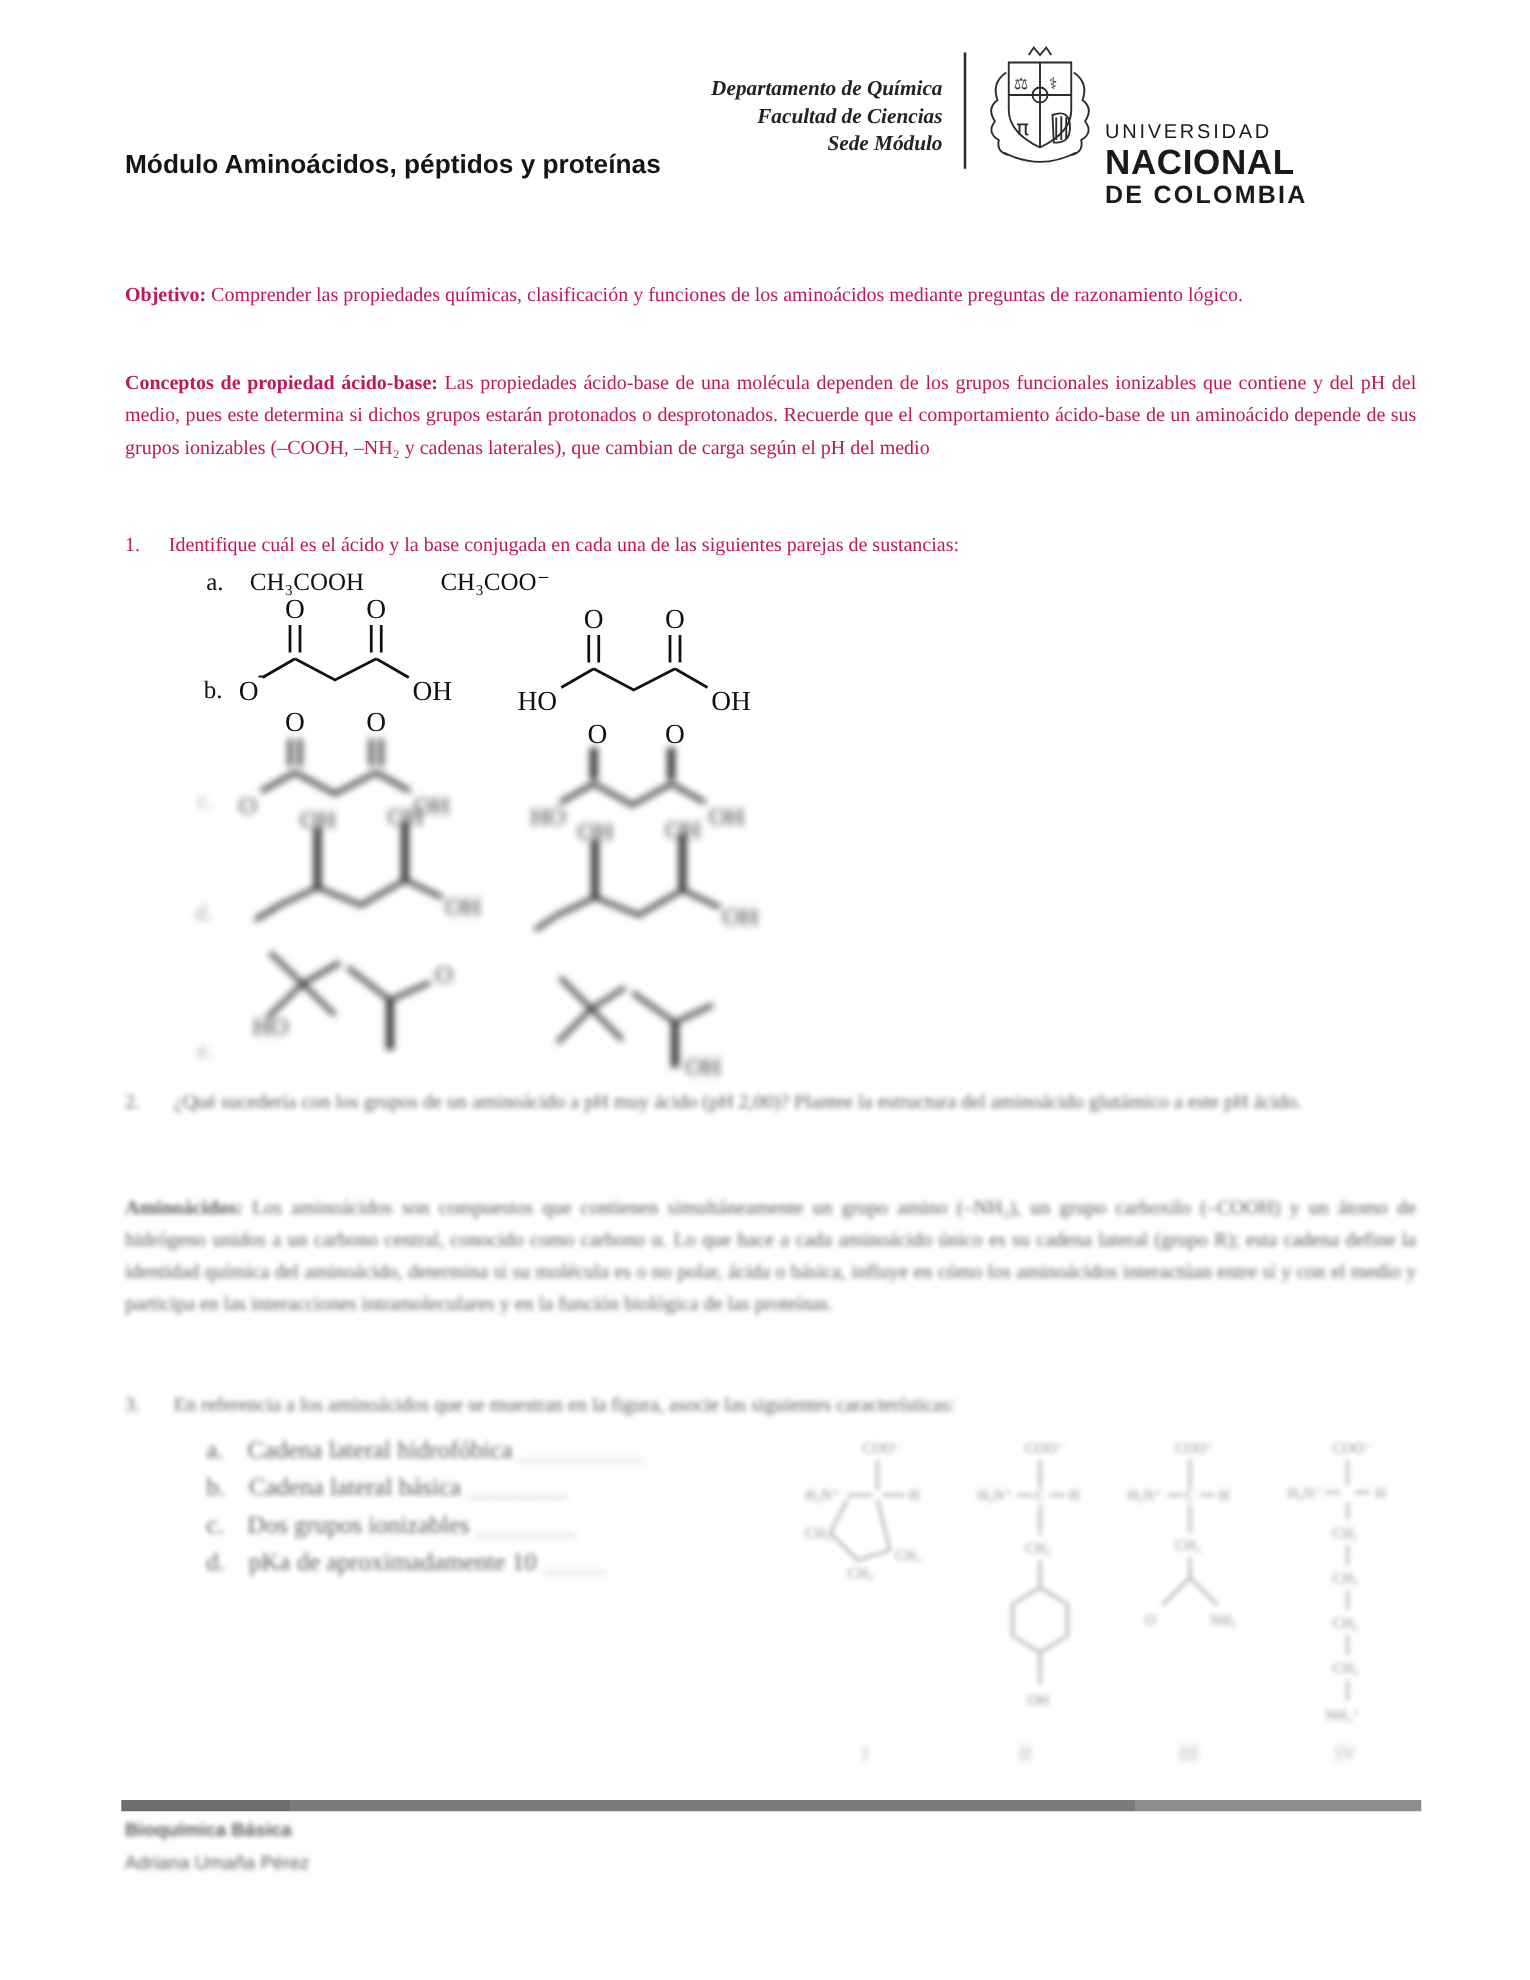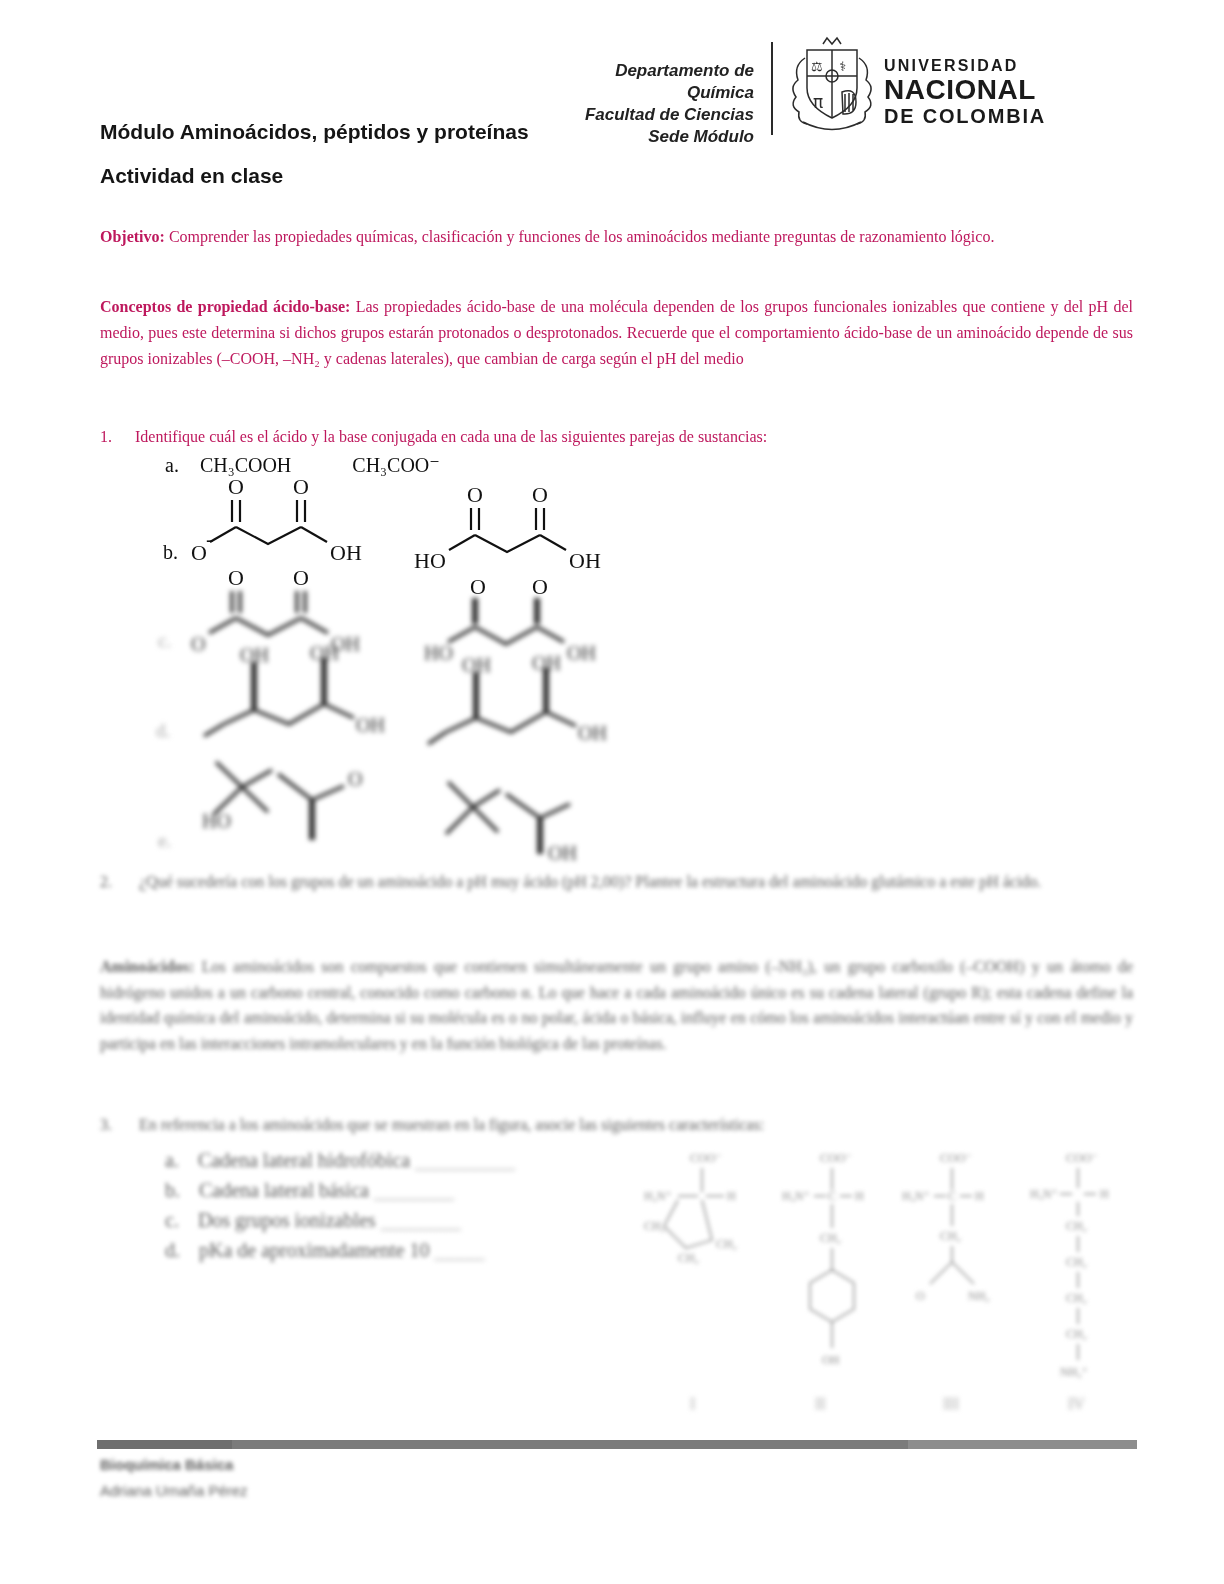--- a/index.html
+++ b/index.html
@@ -2,21 +2,21 @@
 <html><head>
 <meta charset="utf-8">
 <style>
   html,body{margin:0;padding:0;background:#ffffff;}
   .page{position:relative;width:1224px;height:1584px;background:#ffffff;overflow:hidden;color:#111;}
   .abs{position:absolute;}
   .serif{font-family:"Liberation Serif","DejaVu Serif",serif;}
   .sans{font-family:"Liberation Sans","DejaVu Sans",sans-serif;}
   .hdr-line{font-weight:bold;font-size:21px;line-height:32px;color:#151515;white-space:nowrap;margin-top:12px;}
   .dept{font-style:italic;font-weight:bold;font-size:17px;line-height:22px;color:#222;text-align:right;}
-  .uni-top{font-weight:bold;font-size:16px;letter-spacing:2.2px;color:#1a1a1a;}
+  .uni-top{font-weight:normal;font-size:16px;letter-spacing:2.2px;color:#1a1a1a;margin-top:40px;}
   .uni-mid{font-weight:bold;font-size:28px;letter-spacing:.5px;color:#1a1a1a;line-height:30px;}
   .uni-bot{font-weight:bold;font-size:20px;letter-spacing:1.8px;color:#1a1a1a;}
   .body-p{font-size:16px;line-height:26px;text-align:justify;color:#be185d;}
   .body-p b{font-weight:bold;}
   .q-num{display:inline-block;width:35px;}
   .chem-label{font-size:20px;color:#101010;}
   .blur-txt{color:#5d5d5d;filter:blur(2.1px);}
   .blur-lt{color:#a8a8a8;filter:blur(2.4px);}
   .blur-struct{filter:blur(2.8px);}
   .blur-fig{filter:blur(2.2px);}
@@ -33,24 +33,23 @@
   .footer-bar{background:linear-gradient(90deg,#6e6e6e 0%,#6e6e6e 13%,#7b7b7b 13%,#7b7b7b 78%,#8d8d8d 78%,#8d8d8d 100%);}
   .blank-underline{letter-spacing:0;}
 </style>
 </head>
 <body>
 
 <div class="page">
 
   <div class="abs sans" style="left:100px;top:104px;">
     <div class="hdr-line">Módulo Aminoácidos, péptidos y proteínas</div>
-    <div class="hdr-line">Actividad en clase</div>
-  </div>
-
-  <div class="abs sans dept" style="left:546px;top:60px;width:208px;">
+  </div>
+
+  <div class="abs sans dept" style="left:546px;top:60px;width:208px;font-family:Liberation Serif, serif;">
     <div>Departamento de Química</div>
     <div>Facultad de Ciencias</div>
     <div>Sede Módulo</div>
   </div>
 
   <div class="abs" style="left:771px;top:42px;width:2px;height:93px;background:#2a2a2a;"></div>
 
   <svg class="abs" style="left:787px;top:32px;" width="90" height="106" viewBox="0 0 90 106">
     <path class="crest" d="M36,12 l4,-6 l5,6 l5,-6 l4,6"></path>
     <path class="crest" d="M18,26 q-12,8 -7,22 q-9,7 -2,17 q-7,9 3,15 q-2,10 8,12"></path>

